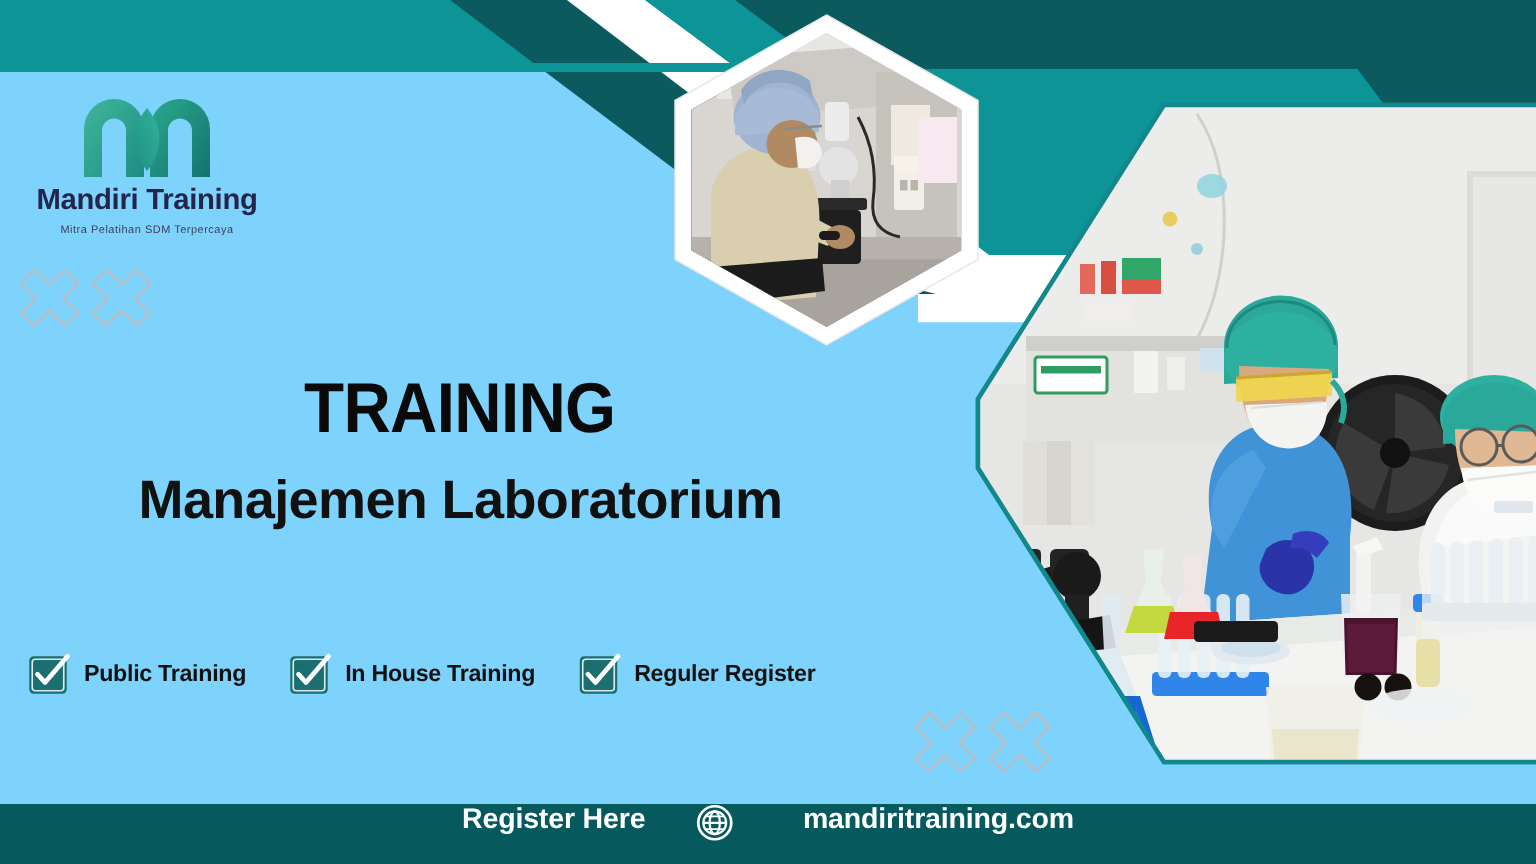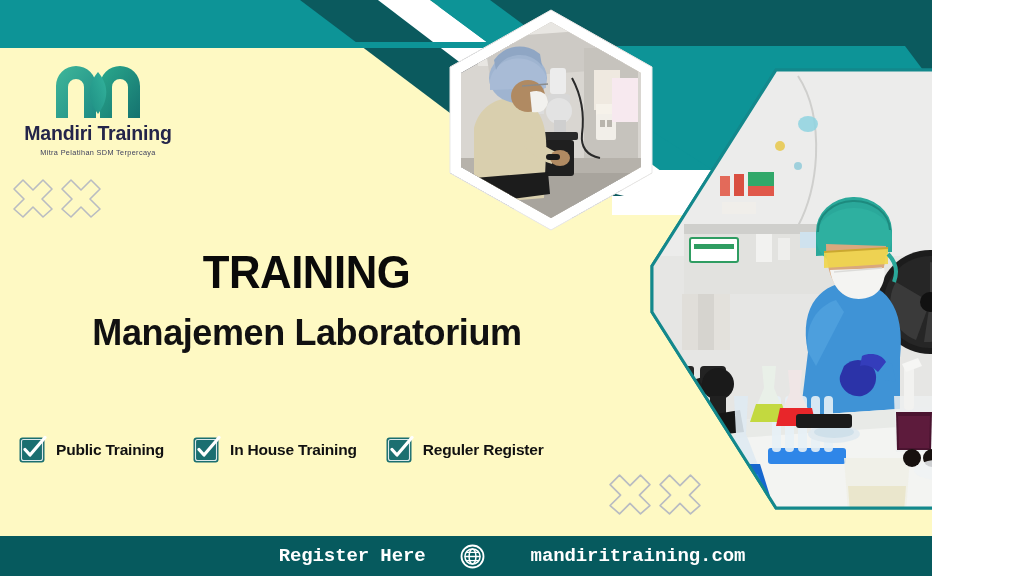--- a/index.html
+++ b/index.html
@@ -1,21 +1,21 @@
 <!DOCTYPE html>
 <html><head>
 <meta charset="utf-8">
 <style>
   html,body{margin:0;padding:0;}
   body{
     width:1024px;height:576px;overflow:hidden;
     font-family:"Liberation Sans",sans-serif;
     background:#ffffff;position:relative;
   }
-  #stage{position:absolute;inset:0;width:932px;height:576px;overflow:hidden;background:#fef9c3;}
+  #stage{position:absolute;inset:0;width:1024px;height:576px;overflow:hidden;background:#7dd3fc;}
 
   
   .band{position:absolute;}
   .band svg{display:block;}
 
   
   .logo-wrap{position:absolute;left:18px;top:58px;width:160px;}
   .logo-mark{width:96px;height:62px;margin:0 auto;display:block;}
   .logo-name{
     text-align:center;font-size:19.5px;font-weight:700;color:#24254a;
@@ -45,21 +45,21 @@
   
   .checkrow{position:absolute;left:18px;top:435px;display:flex;align-items:center;}
   .chk-item{display:flex;align-items:center;margin-right:28px;}
   .chk-box{position:relative;width:29px;height:29px;flex:0 0 auto;margin-right:9px;}
   .chk-box svg{display:block;}
   .chk-label{font-size:15.5px;font-weight:700;color:#111;letter-spacing:-0.2px;white-space:nowrap;}
 
   
   .bottombar{
     position:absolute;left:0;bottom:0;width:1024px;height:40px;
-    background:#065a5e;display:flex;align-items:center;justify-content:center;font-family:Liberation Mono, monospace;
+    background:#065a5e;display:flex;justify-content:center;
   }
   .bb-register{font-size:19px;font-weight:700;color:#ffffff;letter-spacing:-0.1px;}
   .bb-globe{width:25px;height:25px;margin:0 14px 0 34px;flex:0 0 auto;}
   .bb-globe svg{display:block;}
   .bb-site{font-size:19px;font-weight:700;color:#ffffff;letter-spacing:-0.1px;margin-left:32px;}
 
   
   .hex-small{position:absolute;left:444px;top:8px;width:214px;height:224px;}
   .hex-big{position:absolute;left:648px;top:66px;width:384px;height:446px;}
   .hex-small svg,.hex-big svg{display:block;}

